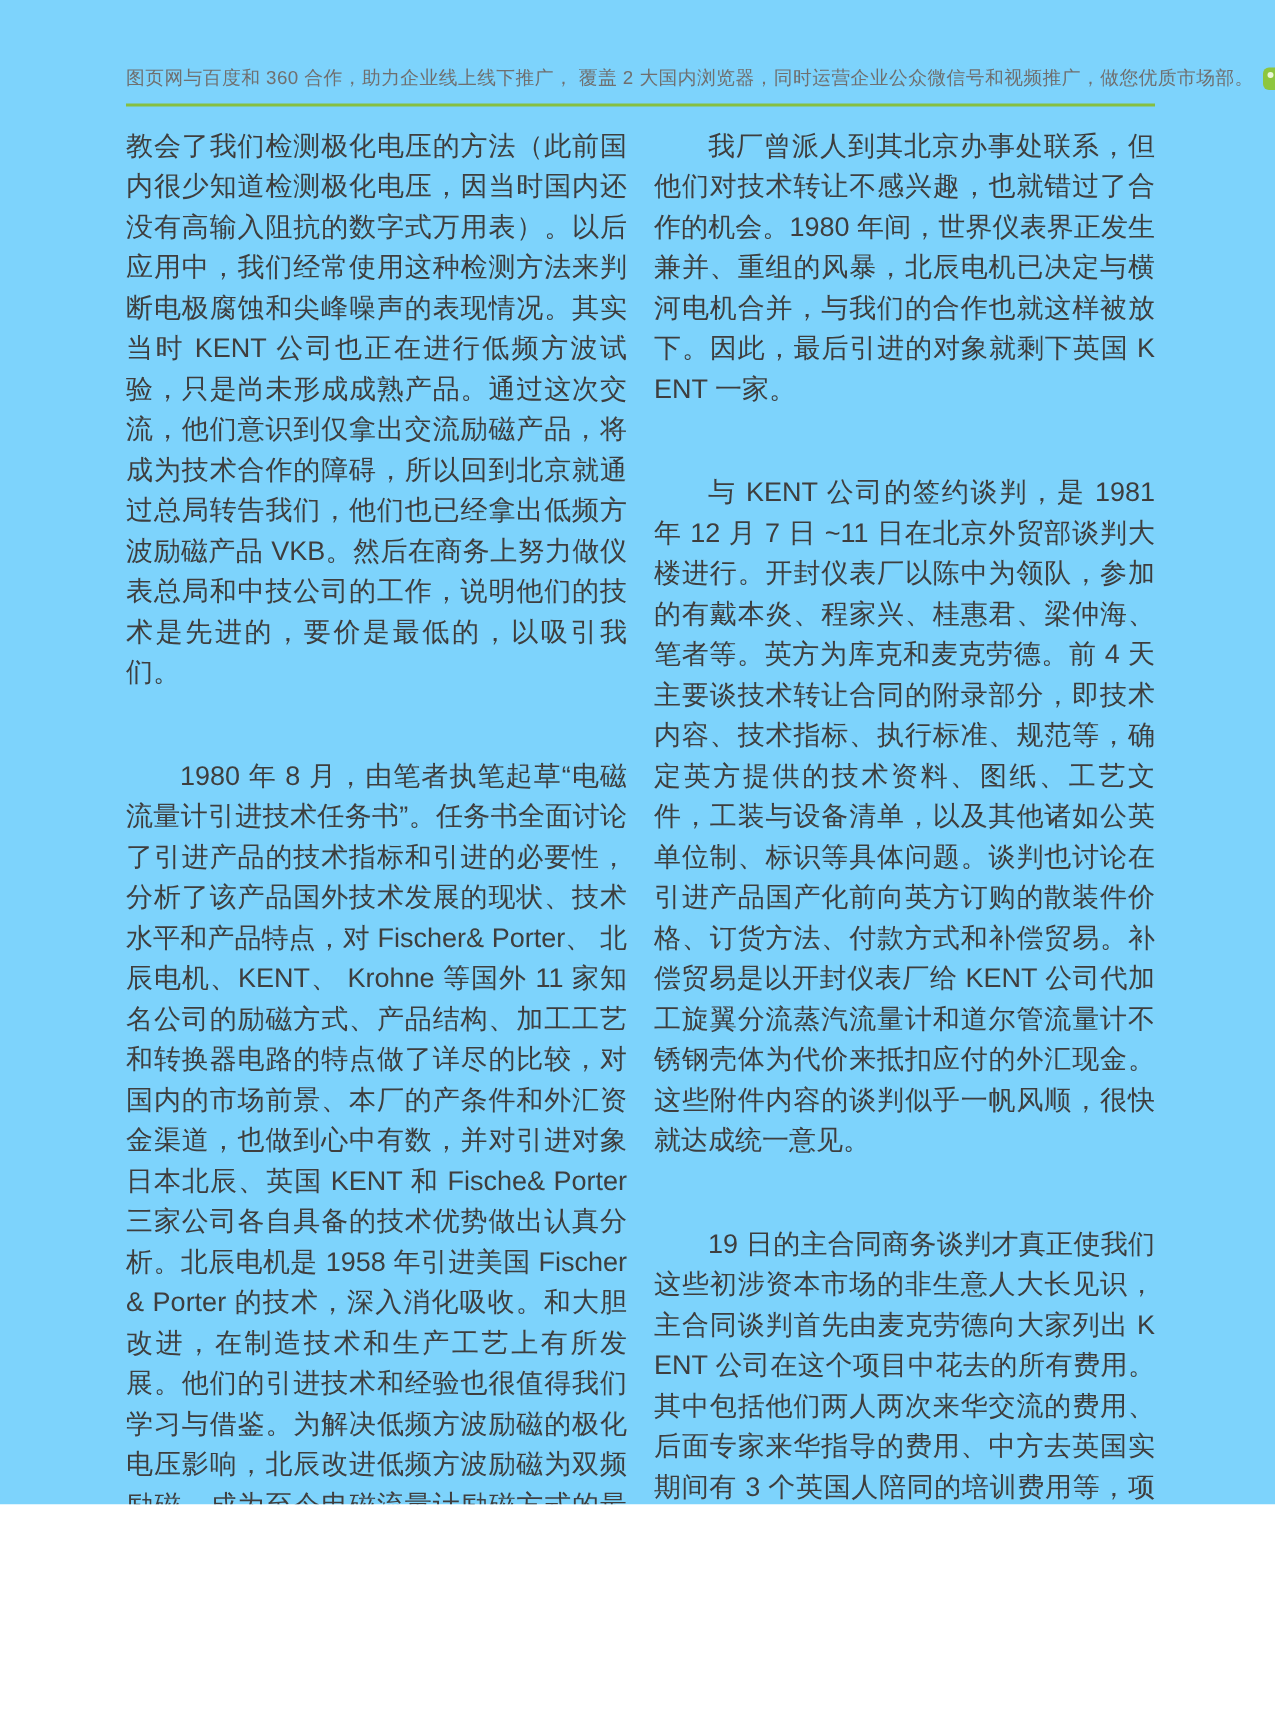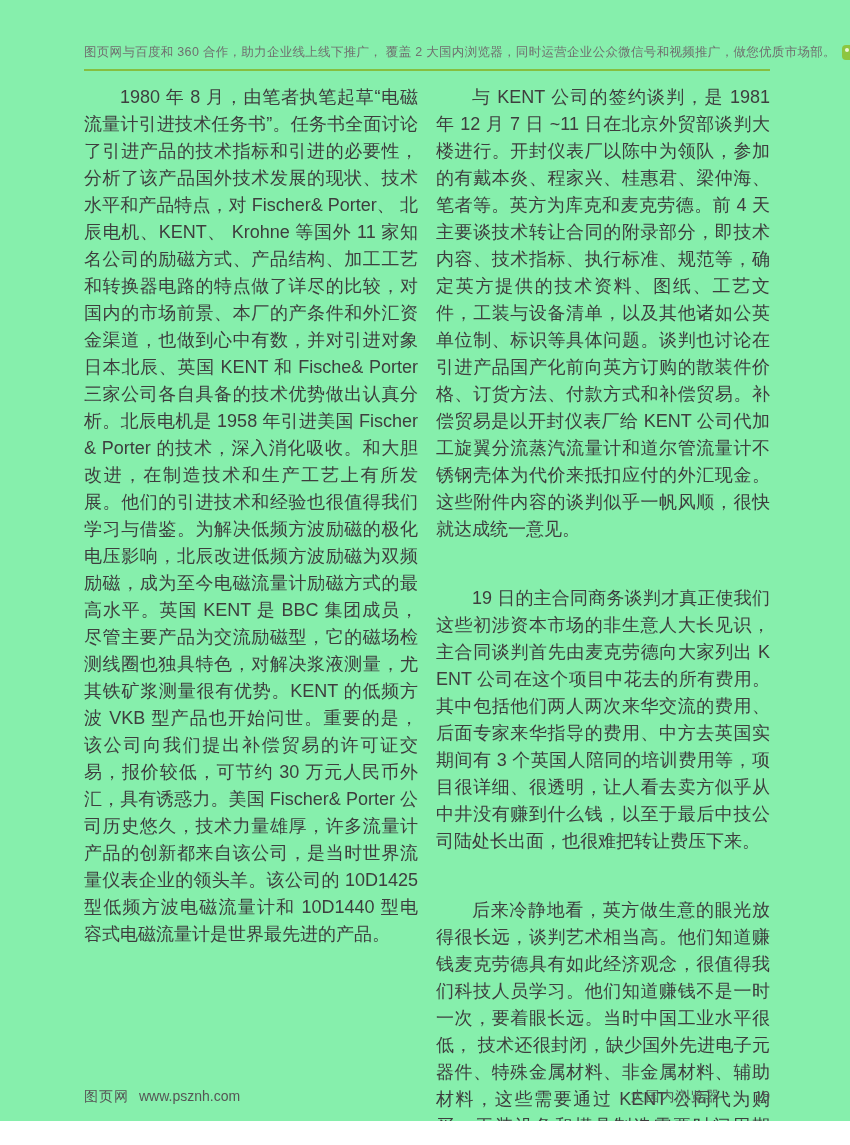--- a/index.html
+++ b/index.html
@@ -1,19 +1,19 @@
 <!DOCTYPE html>
 <html><head>
 <meta charset="utf-8">
 <style>
   html,body{margin:0;padding:0;background:#ffffff;}
   .page{
     position:relative;
-    width:850px;height:1121px;
-    background:#86efac;
+    width:850px;height:1003px;
+    background:#7dd3fc;
     overflow:hidden;
     font-family:"Liberation Sans","DejaVu Sans",sans-serif;
     color:#3e3e3e;
     box-sizing:border-box;
   }
   
   .header{
     position:absolute;left:84px;top:44px;width:686px;
     padding-bottom:8px;
     border-bottom:2px solid #86bf40;
@@ -70,25 +70,27 @@
     <span class="banner-text">图页网与百度和 360 合作，助力企业线上线下推广， 覆盖 2 大国内浏览器，同时运营企业公众微信号和视频推广，做您优质市场部。</span>
     <span class="logo">
       <span class="logo-mark"></span>
 
     </span>
   </div>
 
   <div class="article">
 
     <div class="col">
+      <p>教会了我们检测极化电压的方法（此前国内很少知道检测极化电压，因当时国内还没有高输入阻抗的数字式万用表）。以后应用中，我们经常使用这种检测方法来判断电极腐蚀和尖峰噪声的表现情况。其实当时 KENT 公司也正在进行低频方波试验，只是尚未形成成熟产品。通过这次交流，他们意识到仅拿出交流励磁产品，将成为技术合作的障碍，所以回到北京就通过总局转告我们，他们也已经拿出低频方波励磁产品 VKB。然后在商务上努力做仪表总局和中技公司的工作，说明他们的技术是先进的，要价是最低的，以吸引我们。</p>
       <p class="indent">1980 年 8 月，由笔者执笔起草“电磁流量计引进技术任务书”。任务书全面讨论了引进产品的技术指标和引进的必要性，分析了该产品国外技术发展的现状、技术水平和产品特点，对 Fischer&amp; Porter、 北辰电机、KENT、 Krohne 等国外 11 家知名公司的励磁方式、产品结构、加工工艺和转换器电路的特点做了详尽的比较，对国内的市场前景、本厂的产条件和外汇资金渠道，也做到心中有数，并对引进对象日本北辰、英国 KENT 和 Fische&amp; Porter 三家公司各自具备的技术优势做出认真分析。北辰电机是 1958 年引进美国 Fischer&amp; Porter 的技术，深入消化吸收。和大胆改进，在制造技术和生产工艺上有所发展。他们的引进技术和经验也很值得我们学习与借鉴。为解决低频方波励磁的极化电压影响，北辰改进低频方波励磁为双频励磁，成为至今电磁流量计励磁方式的最高水平。英国 KENT 是 BBC 集团成员，尽管主要产品为交流励磁型，它的磁场检测线圈也独具特色，对解决浆液测量，尤其铁矿浆测量很有优势。KENT 的低频方波 VKB 型产品也开始问世。重要的是，该公司向我们提出补偿贸易的许可证交易，报价较低，可节约 30 万元人民币外汇，具有诱惑力。美国 Fischer&amp; Porter 公司历史悠久，技术力量雄厚，许多流量计产品的创新都来自该公司，是当时世界流量仪表企业的领头羊。该公司的 10D1425 型低频方波电磁流量计和 10D1440 型电容式电磁流量计是世界最先进的产品。</p>
 
     </div>
 
     <div class="col">
+      <p class="indent">我厂曾派人到其北京办事处联系，但他们对技术转让不感兴趣，也就错过了合作的机会。1980 年间，世界仪表界正发生兼并、重组的风暴，北辰电机已决定与横河电机合并，与我们的合作也就这样被放下。因此，最后引进的对象就剩下英国 KENT 一家。</p>
       <p class="indent">与 KENT 公司的签约谈判，是 1981 年 12 月 7 日 ~11 日在北京外贸部谈判大楼进行。开封仪表厂以陈中为领队，参加的有戴本炎、程家兴、桂惠君、梁仲海、笔者等。英方为库克和麦克劳德。前 4 天主要谈技术转让合同的附录部分，即技术内容、技术指标、执行标准、规范等，确定英方提供的技术资料、图纸、工艺文件，工装与设备清单，以及其他诸如公英单位制、标识等具体问题。谈判也讨论在引进产品国产化前向英方订购的散装件价格、订货方法、付款方式和补偿贸易。补偿贸易是以开封仪表厂给 KENT 公司代加工旋翼分流蒸汽流量计和道尔管流量计不锈钢壳体为代价来抵扣应付的外汇现金。这些附件内容的谈判似乎一帆风顺，很快就达成统一意见。</p>
       <p class="indent">19 日的主合同商务谈判才真正使我们这些初涉资本市场的非生意人大长见识，主合同谈判首先由麦克劳德向大家列出 KENT 公司在这个项目中花去的所有费用。其中包括他们两人两次来华交流的费用、后面专家来华指导的费用、中方去英国实期间有 3 个英国人陪同的培训费用等，项目很详细、很透明，让人看去卖方似乎从中井没有赚到什么钱，以至于最后中技公司陆处长出面，也很难把转让费压下来。</p>
       <p class="indent">后来冷静地看，英方做生意的眼光放得很长远，谈判艺术相当高。他们知道赚钱麦克劳德具有如此经济观念，很值得我们科技人员学习。他们知道赚钱不是一时一次，要着眼长远。当时中国工业水平很低， 技术还很封闭，缺少国外先进电子元器件、特殊金属材料、非金属材料、辅助材料，这些需要通过 KENT 公同代为购买。工装设备和模具制造需要时间周期长，所以在一段相当长时间内，我方必须从英国购买散装件。尽管英方从转让技术中得到的收益看似不大，但该项目能够进入中国，赚钱机会就会长存。实际上，仅第一批从英国购买 50 套</p>
     </div>
 
   </div>
 
   <div class="footer">
     <span class="footer-left">
       <span class="site-name">图页网</span>

